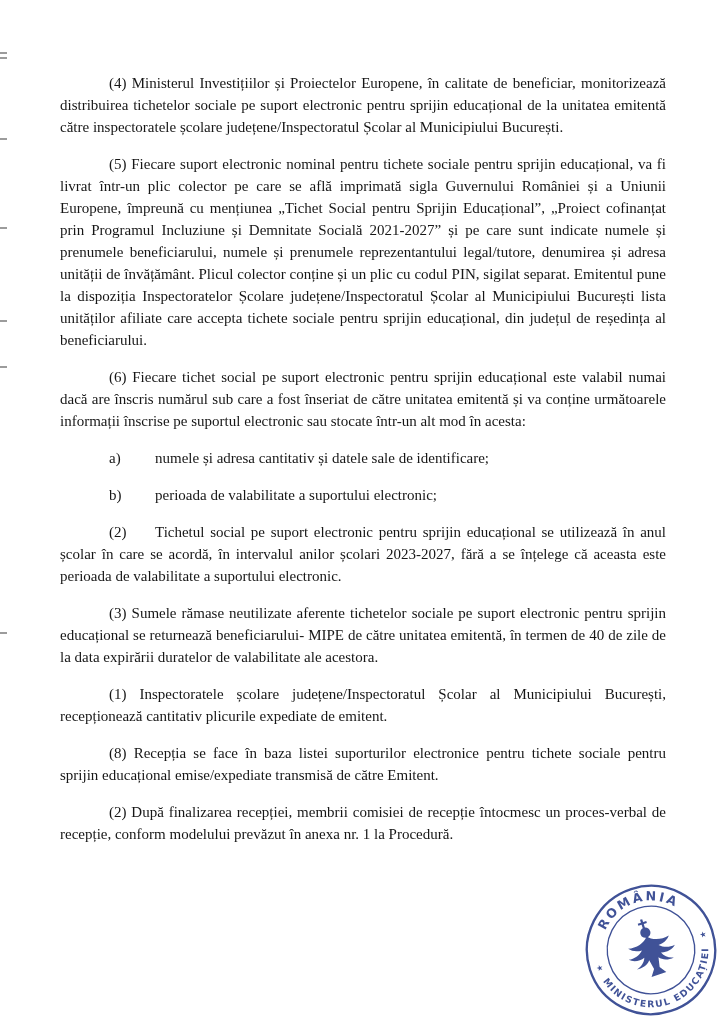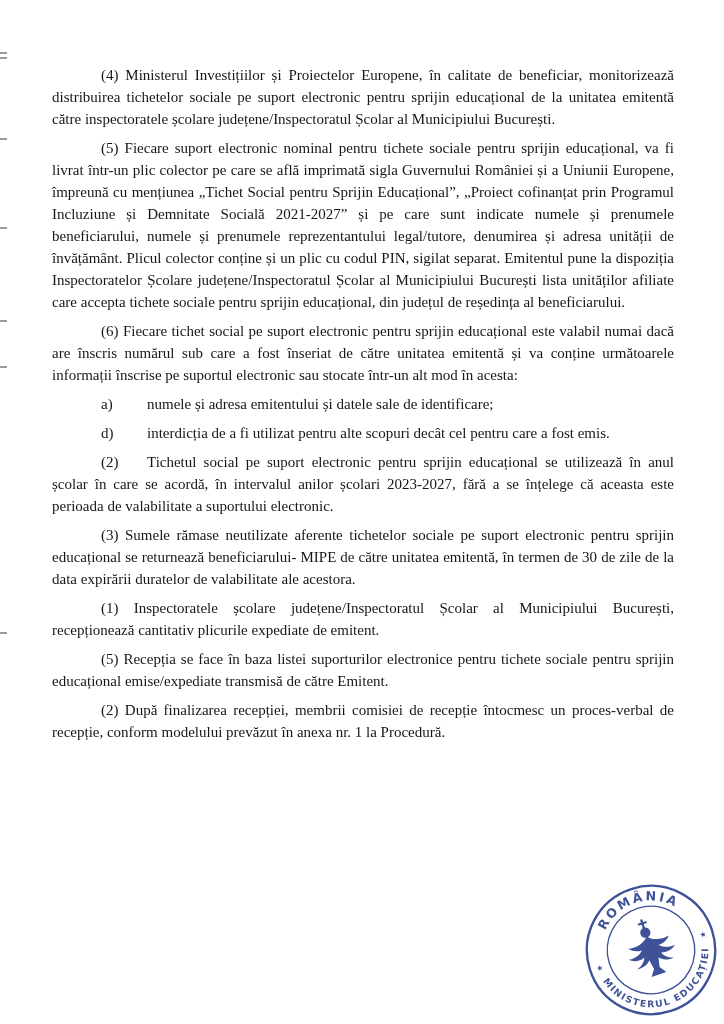--- a/index.html
+++ b/index.html
@@ -19,21 +19,21 @@
   .content {
     position: absolute;
     left: 45px;
     top: 57px;
     width: 636px;
     font-size: 15px;
     line-height: 22px;
     text-align: justify;
   }
 
-  .content p { margin: 7px; text-indent: 49px; }
+  .content p { margin: 15px; text-indent: 49px; }
   .bold { font-weight: bold; }
 
   .li-letter {
     display: inline-block;
     width: 46px;
     text-indent: 0;
   }
 
   .chapter-heading { margin-top: 44px; }
   .art-heading     { margin-top: 26px; }
@@ -77,35 +77,35 @@
 
   <div class="content">
 
     <p>(4) Ministerul Investițiilor și Proiectelor Europene, în calitate de beneficiar, monitorizează distribuirea tichetelor sociale pe suport electronic pentru sprijin educațional de la unitatea emitentă către inspectoratele școlare județene/Inspectoratul Școlar al Municipiului București.</p>
 
     <p>(5) Fiecare suport electronic nominal pentru tichete sociale pentru sprijin educațional, va fi livrat într-un plic colector pe care se află imprimată sigla Guvernului României și a Uniunii Europene, împreună cu mențiunea „Tichet Social pentru Sprijin Educațional”, „Proiect cofinanțat prin Programul Incluziune și Demnitate Socială 2021-2027” și pe care sunt indicate numele și prenumele beneficiarului, numele și prenumele reprezentantului legal/tutore, denumirea și adresa unității de învățământ. Plicul colector conține și un plic cu codul PIN, sigilat separat. Emitentul pune la dispoziția Inspectoratelor Școlare județene/Inspectoratul Școlar al Municipiului București lista unităților afiliate care accepta tichete sociale pentru sprijin educațional, din județul de reședința al beneficiarului.</p>
 
 
     <p>(6) Fiecare tichet social pe suport electronic pentru sprijin educațional este valabil numai dacă are înscris numărul sub care a fost înseriat de către unitatea emitentă și va conține următoarele informații înscrise pe suportul electronic sau stocate într-un alt mod în acesta:</p>
 
-    <p><span class="li-letter">a)</span><span>numele și adresa emitentului și datele sale de identificare;</span></p>
+    <p><span class="li-letter">a)</span><span>numele și adresa cantitativ și datele sale de identificare;</span></p>
+
+    <p><span class="li-letter">b)</span><span>perioada de valabilitate a suportului electronic;</span></p>
 
 
 
-    <p><span class="li-letter">d)</span><span>interdicția de a fi utilizat pentru alte scopuri decât cel pentru care a fost emis.</span></p>
-
     <p><span class="li-letter">(2)</span><span>Tichetul social pe suport electronic pentru sprijin educațional se utilizează în anul școlar în care se acordă, în intervalul anilor școlari 2023-2027, fără a se înțelege că aceasta este perioada de valabilitate a suportului electronic.</span></p>
 
-    <p>(3) Sumele rămase neutilizate aferente tichetelor sociale pe suport electronic pentru sprijin educațional se returnează beneficiarului- MIPE de către unitatea emitentă, în termen de 30 de zile de la data expirării duratelor de valabilitate ale acestora.</p>
+    <p>(3) Sumele rămase neutilizate aferente tichetelor sociale pe suport electronic pentru sprijin educațional se returnează beneficiarului- MIPE de către unitatea emitentă, în termen de 40 de zile de la data expirării duratelor de valabilitate ale acestora.</p>
 
 
 
     <p class="spaced">(1) Inspectoratele școlare județene/Inspectoratul Școlar al Municipiului București, recepționează cantitativ plicurile expediate de emitent.</p>
 
-    <p class="spaced">(5) Recepția se face în baza listei suporturilor electronice pentru tichete sociale pentru sprijin educațional emise/expediate transmisă de către Emitent.</p>
+    <p class="spaced">(8) Recepția se face în baza listei suporturilor electronice pentru tichete sociale pentru sprijin educațional emise/expediate transmisă de către Emitent.</p>
 
     <p class="spaced">(2) După finalizarea recepției, membrii comisiei de recepție întocmesc un proces-verbal de recepție, conform modelului prevăzut în anexa nr. 1 la Procedură.</p>
 
   </div>
 
   <div class="stamp">
     <svg viewBox="0 0 140 140" font-family="DejaVu Sans, sans-serif" stroke="#2b3f8c" fill="#2b3f8c">
       <defs>
         <path id="arcTop" d="M 19 70 A 51 51 0 0 1 121 70" fill="none" stroke="none"></path>
         <path id="arcBottom" d="M 11 70 A 59 59 0 0 0 129 70" fill="none" stroke="none"></path>

